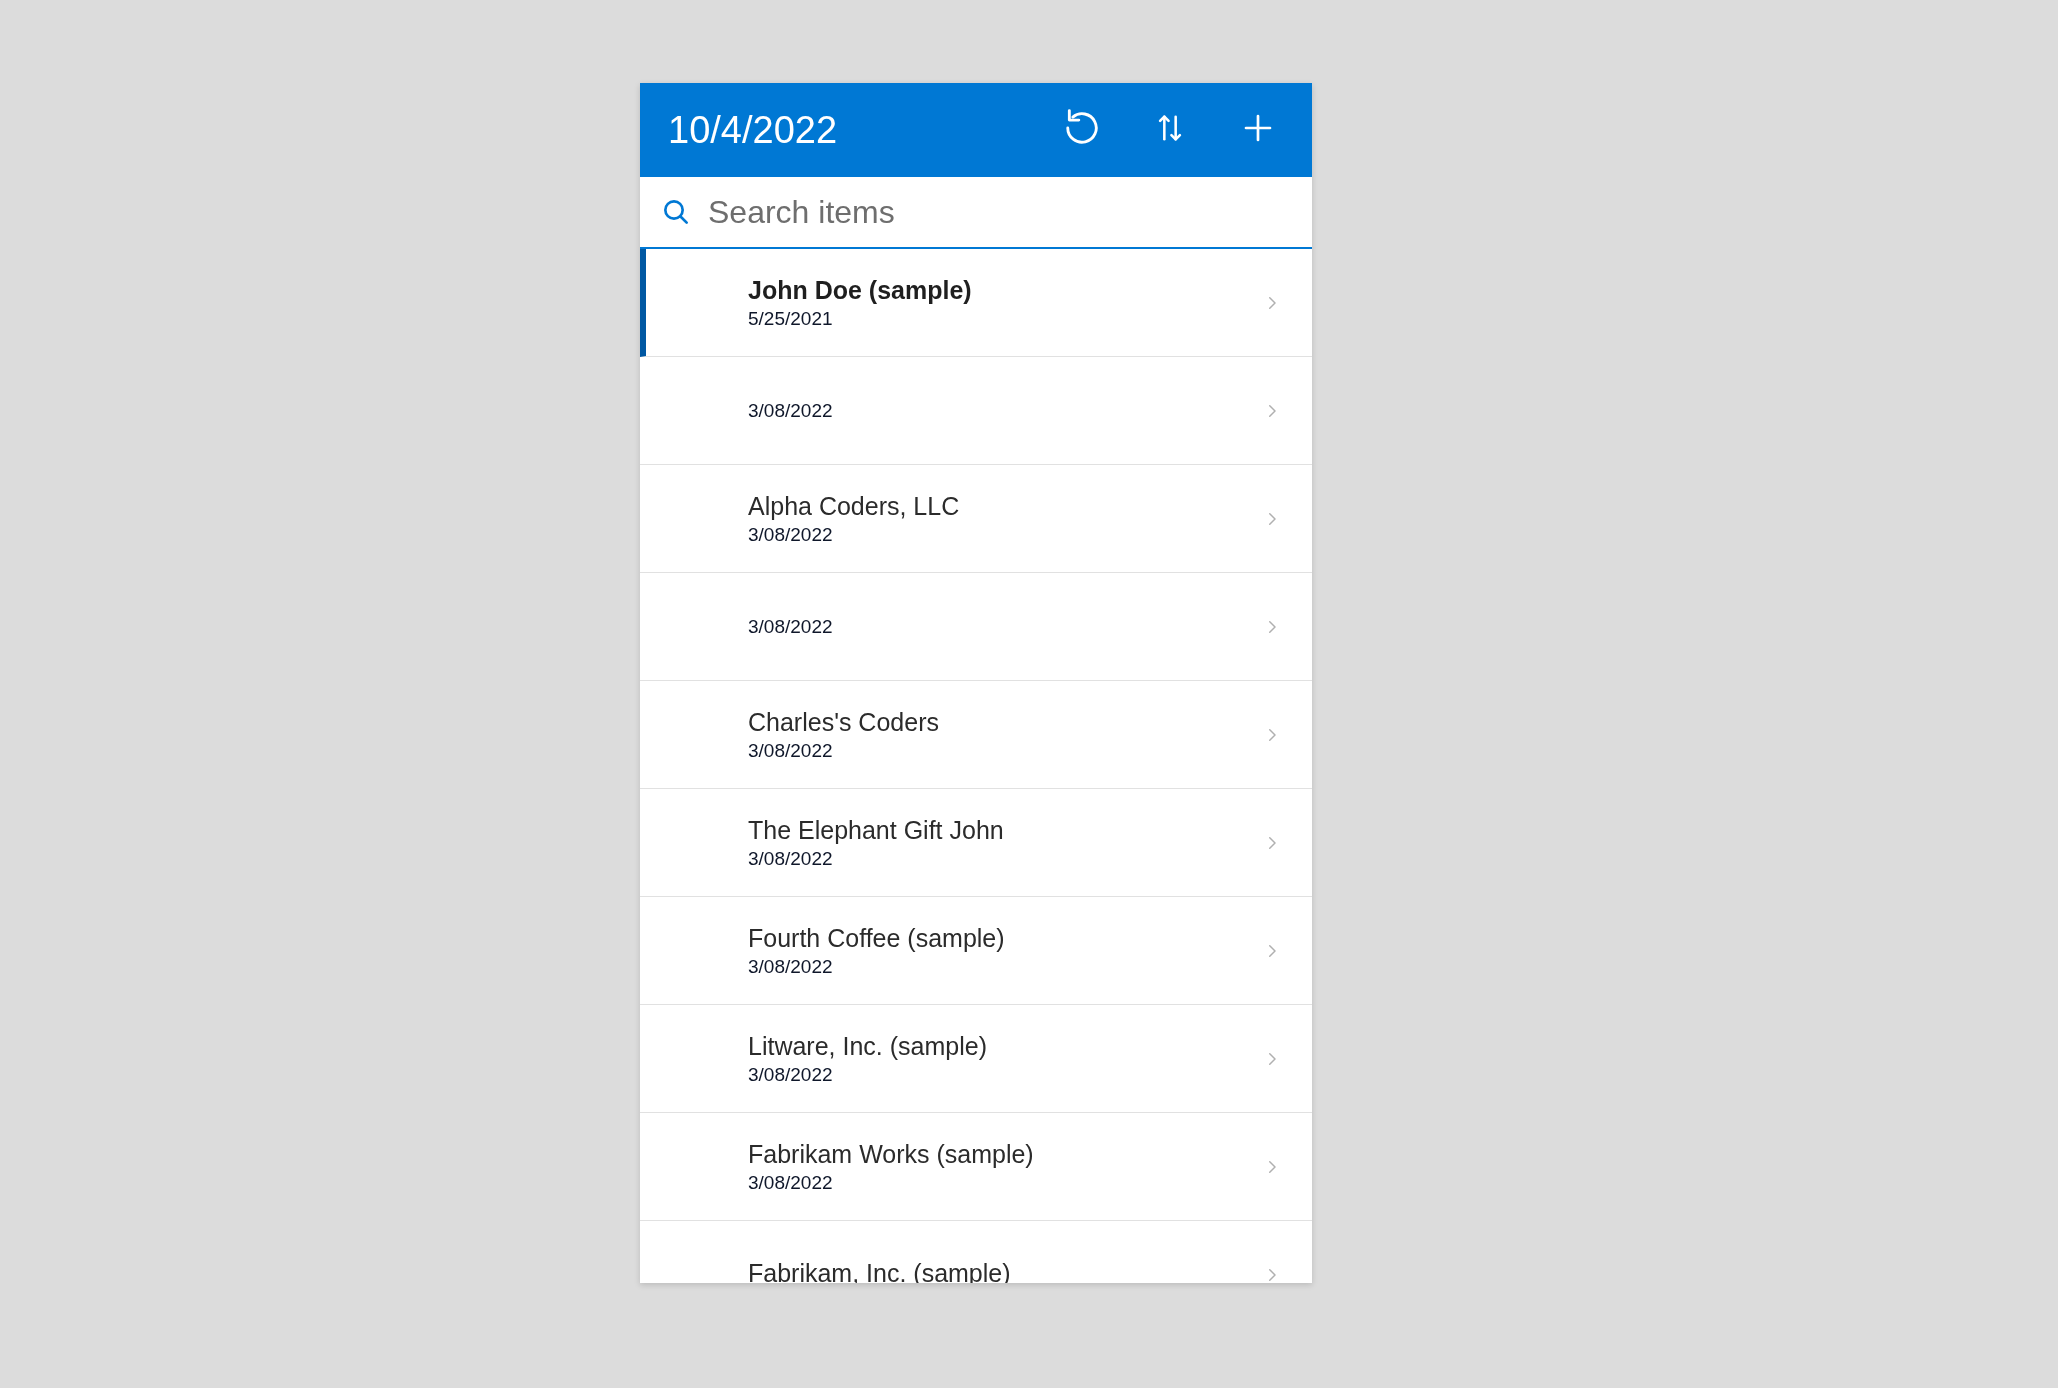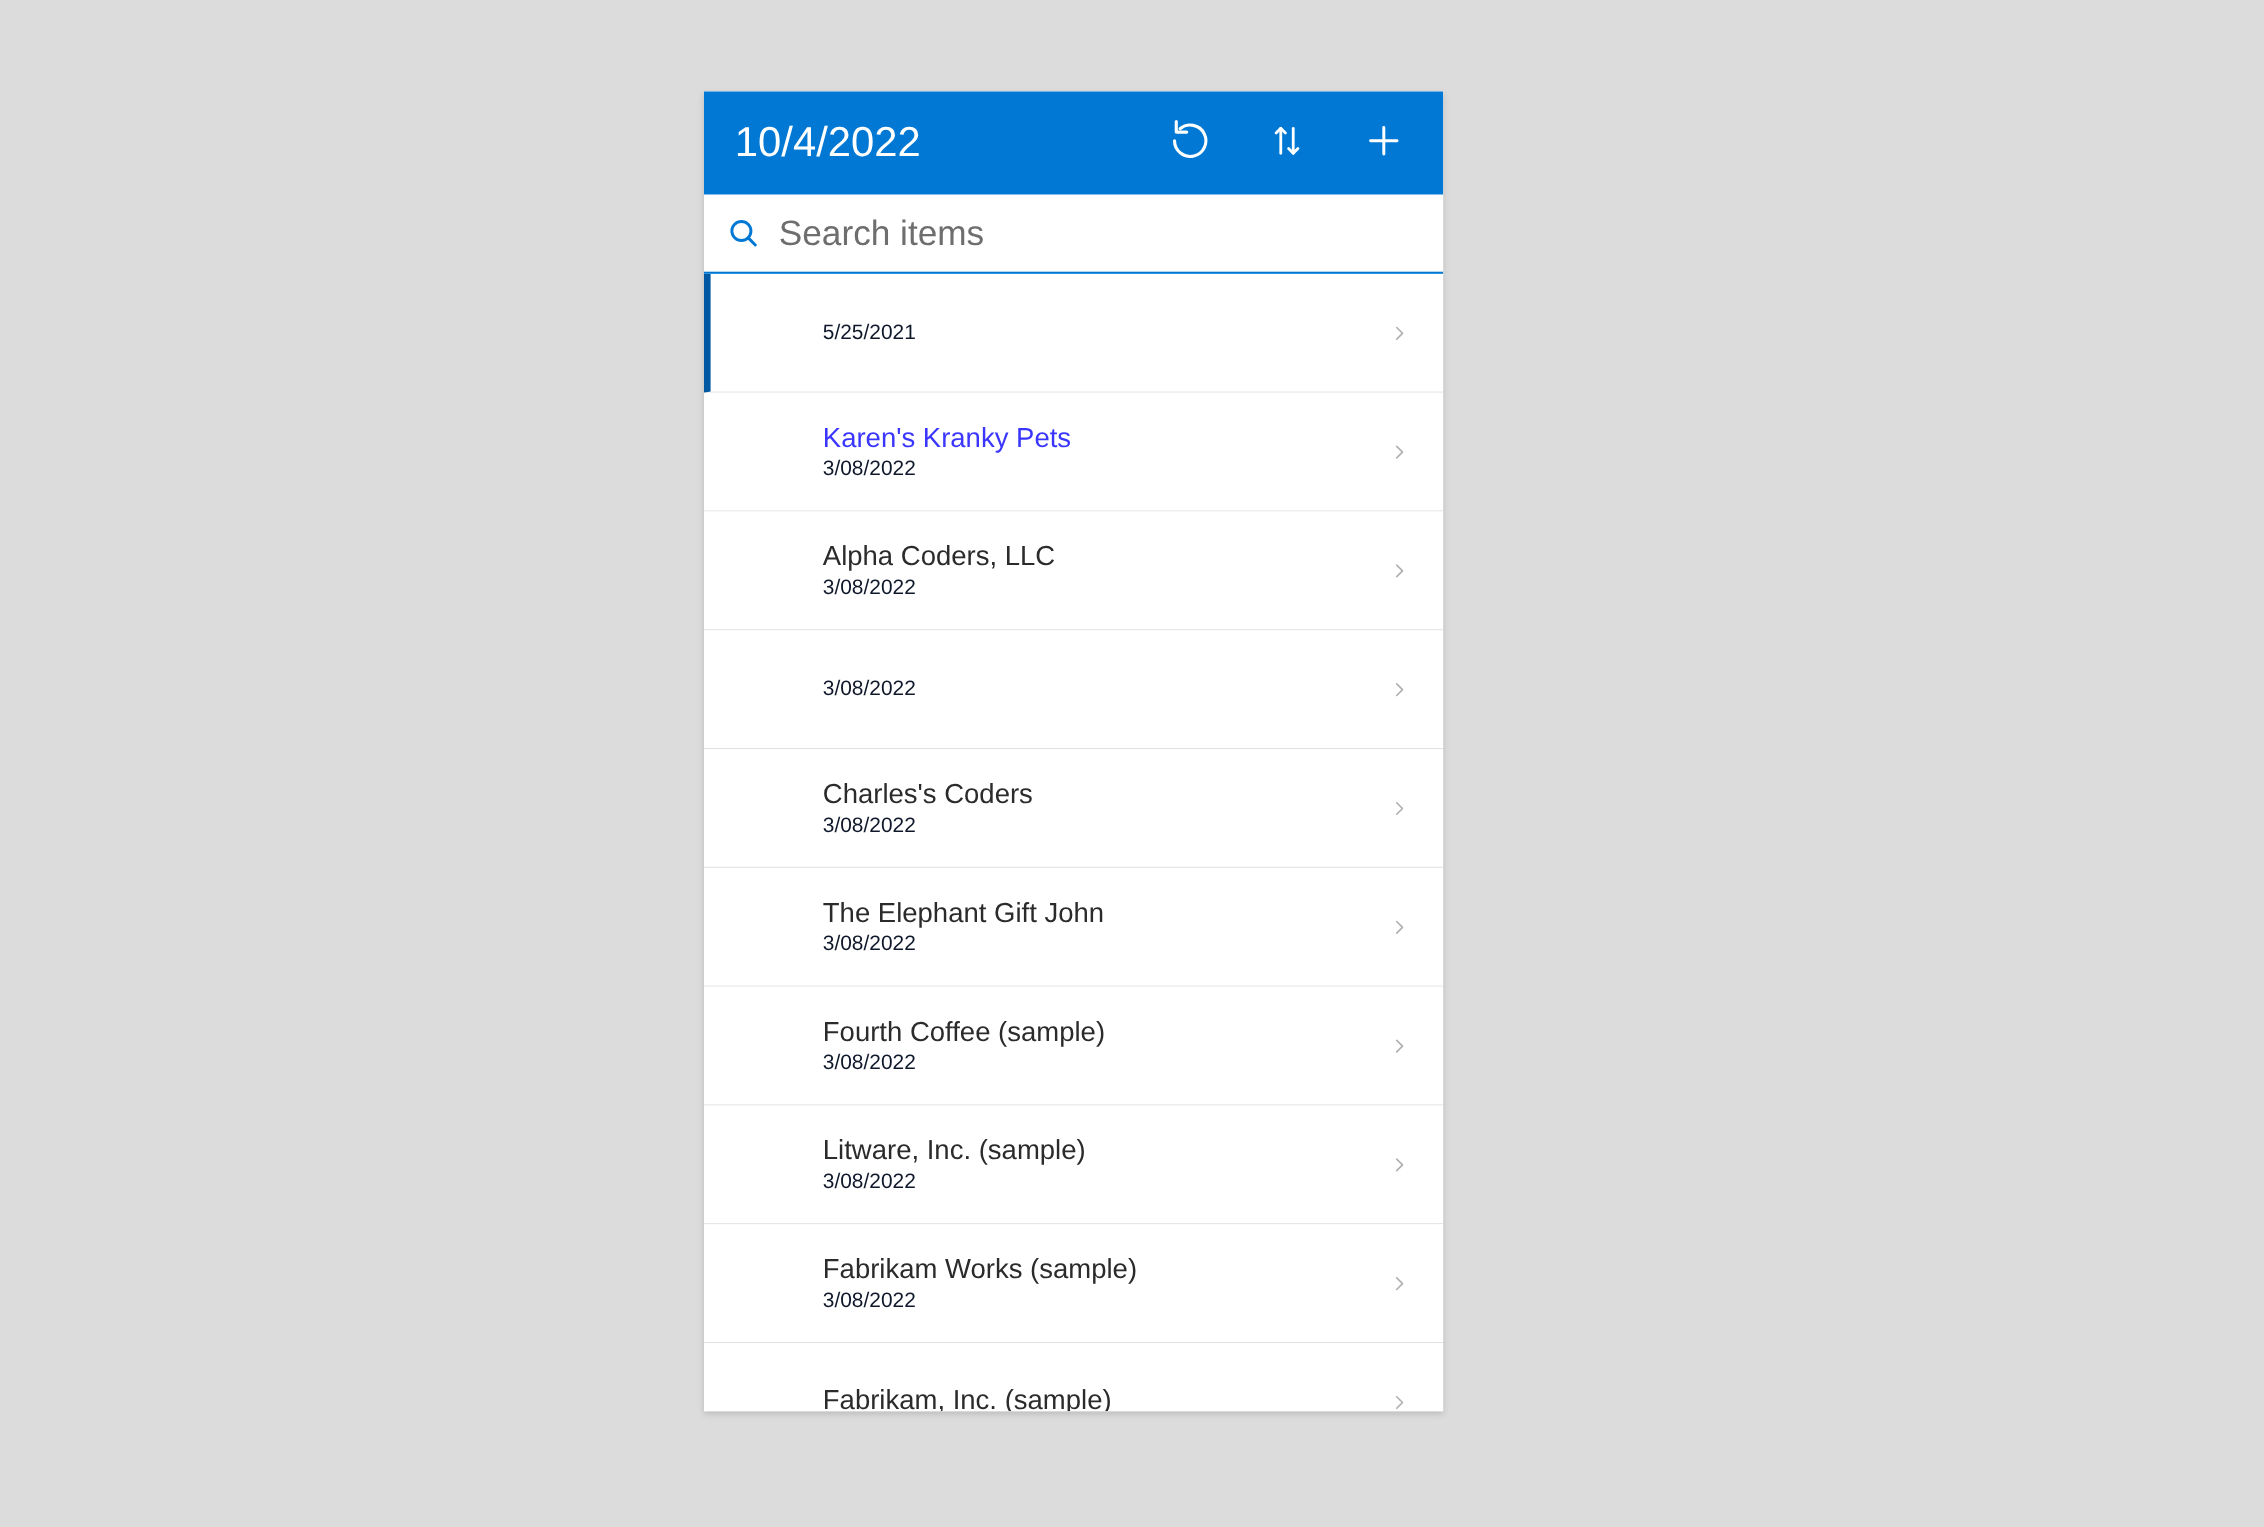--- a/index.html
+++ b/index.html
@@ -181,31 +181,31 @@
           <circle cx="10.5" cy="10.5" r="6.5"></circle>
           <line x1="20" y1="20" x2="15.2" y2="15.2"></line>
         </svg>
       </span>
       <input class="search-input" type="text" placeholder="Search items" style="">
     </div>
 
     <div class="list" id="list">
         <div class="list-item selected">
           <div class="content">
+            <div class="item-title">John Doe (sample)</div>
             <div class="item-date">5/25/2021</div>
           </div>
           <div class="chevron">
             <svg width="18" height="28" viewBox="0 0 24 24" fill="none" stroke="currentColor" stroke-width="2" stroke-linecap="round" stroke-linejoin="round">
               <polyline points="9 5 16 12 9 19"></polyline>
             </svg>
           </div>
         </div>
         <div class="list-item">
           <div class="content">
-            <div class="item-title link">Karen's Kranky Pets</div>
             <div class="item-date">3/08/2022</div>
           </div>
           <div class="chevron">
             <svg width="18" height="28" viewBox="0 0 24 24" fill="none" stroke="currentColor" stroke-width="2" stroke-linecap="round" stroke-linejoin="round">
               <polyline points="9 5 16 12 9 19"></polyline>
             </svg>
           </div>
         </div>
         <div class="list-item">
           <div class="content">

